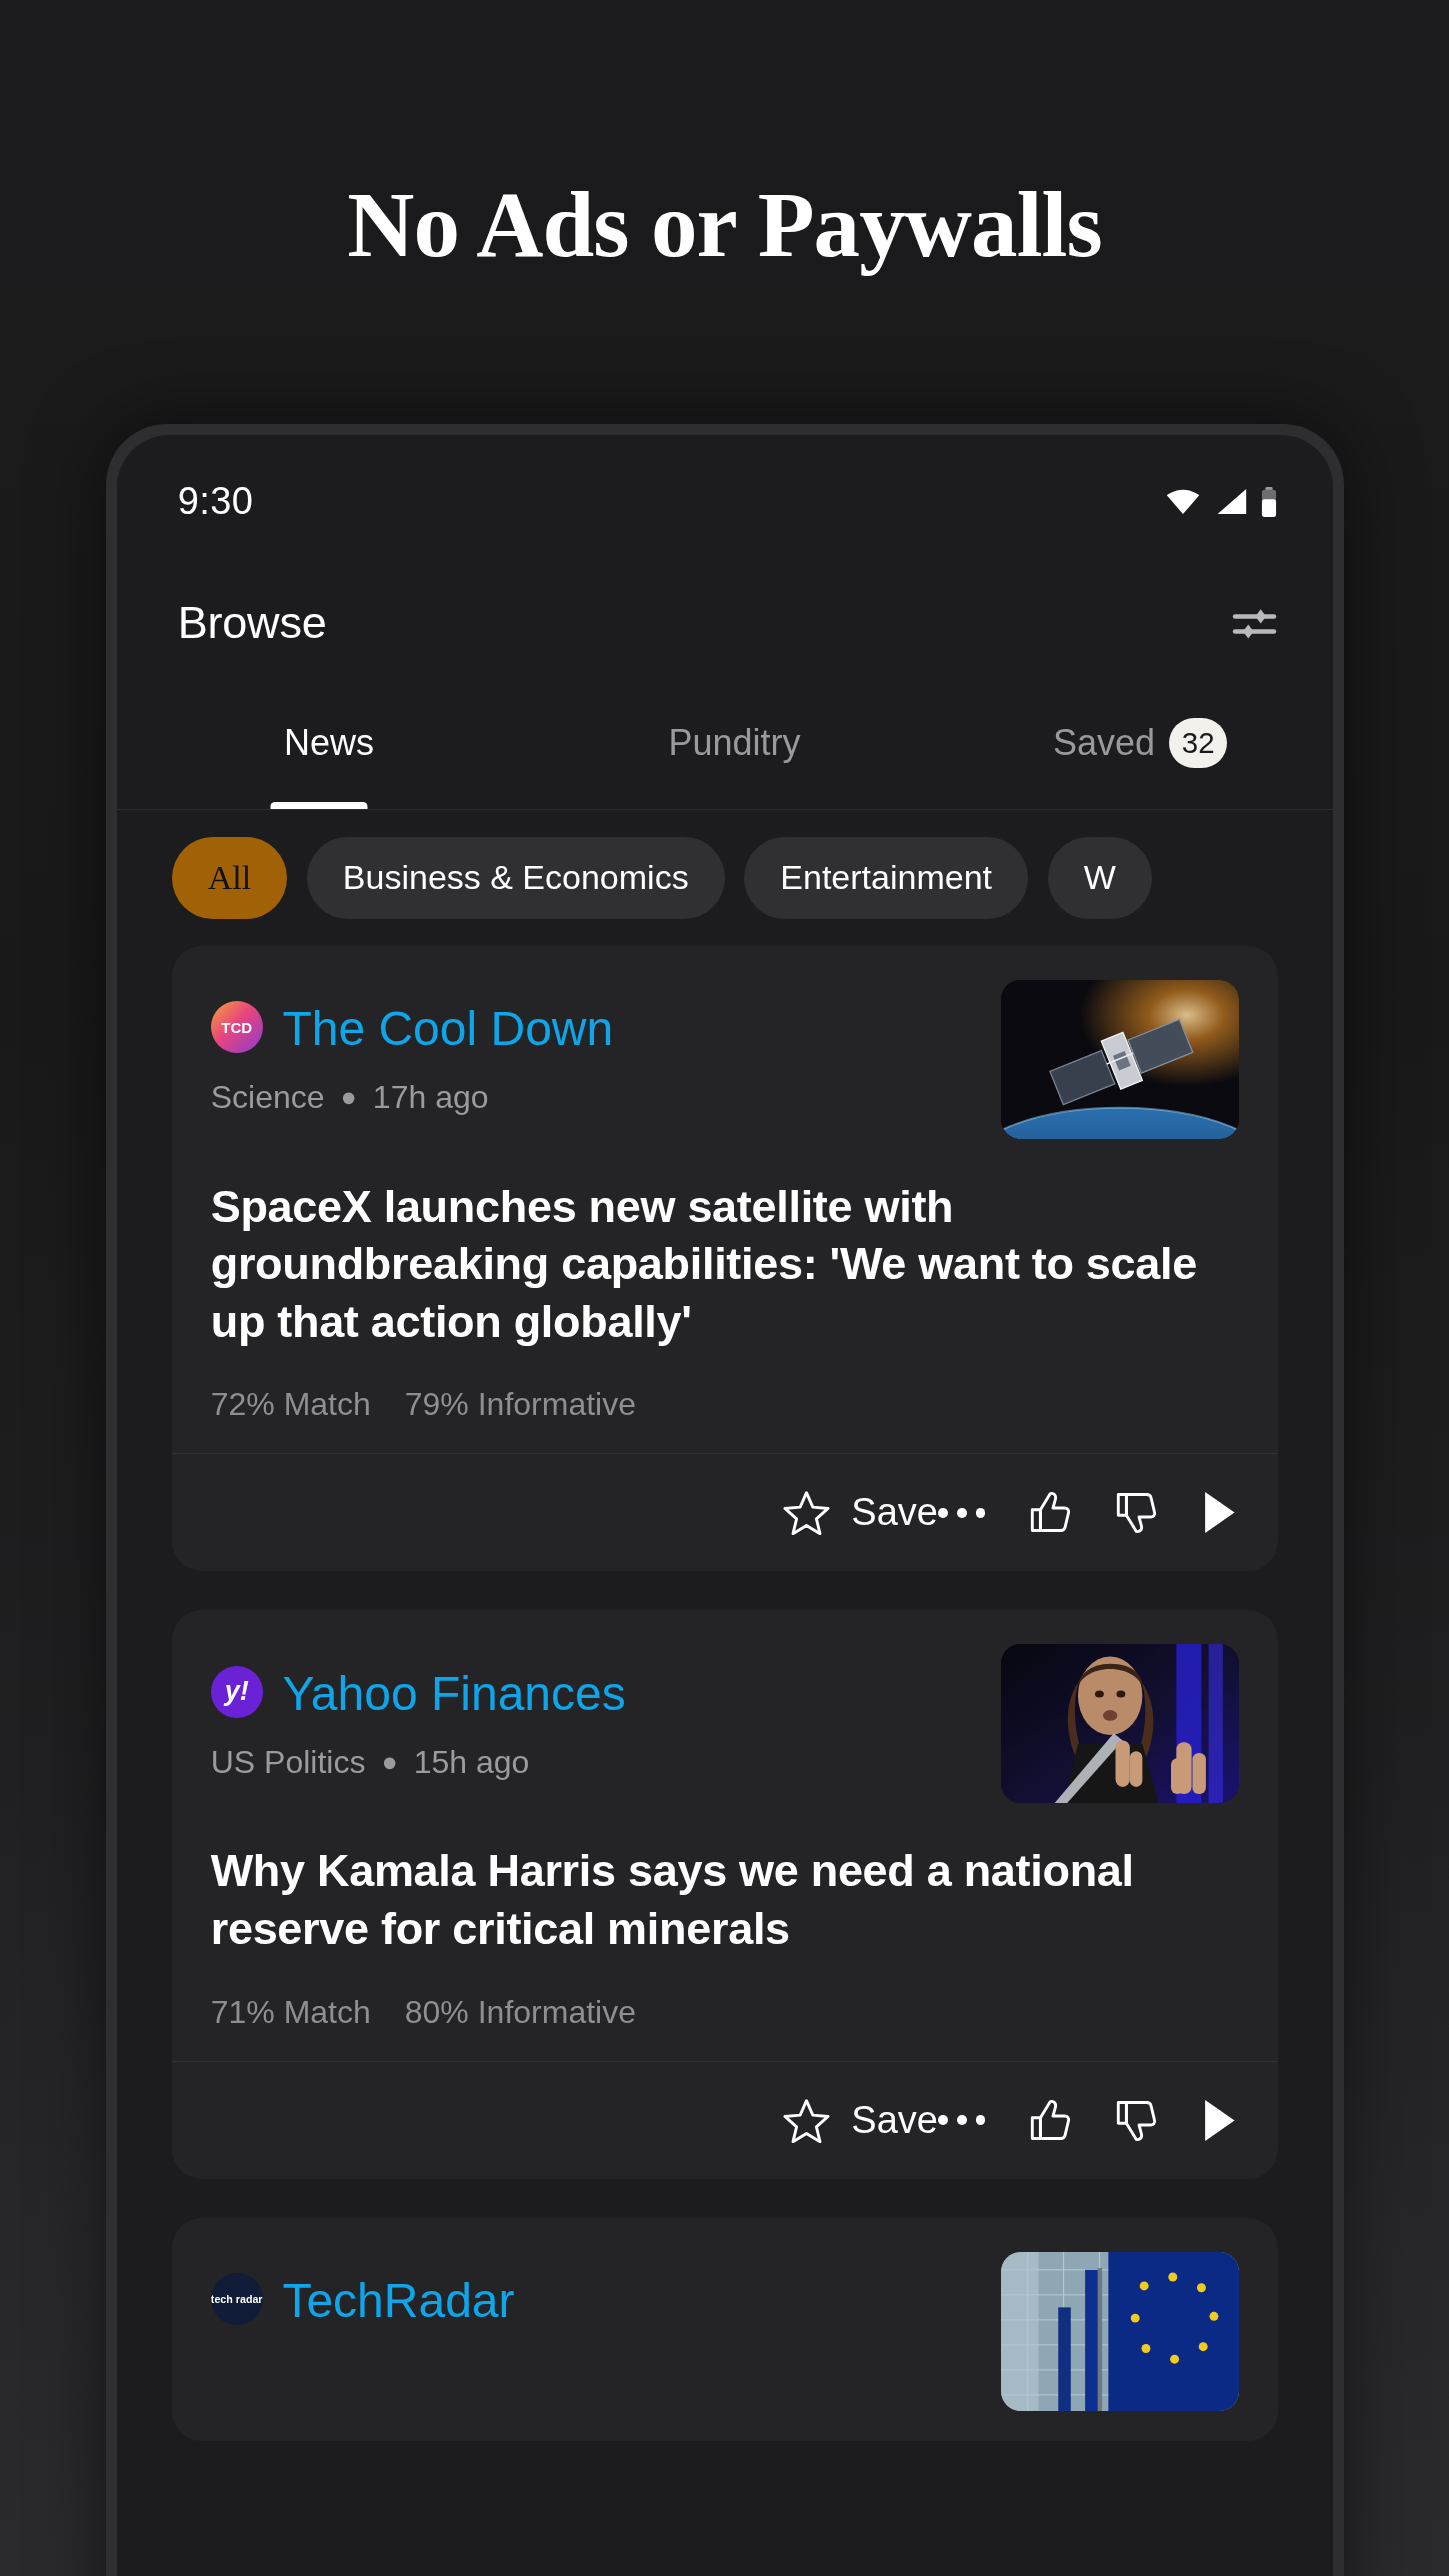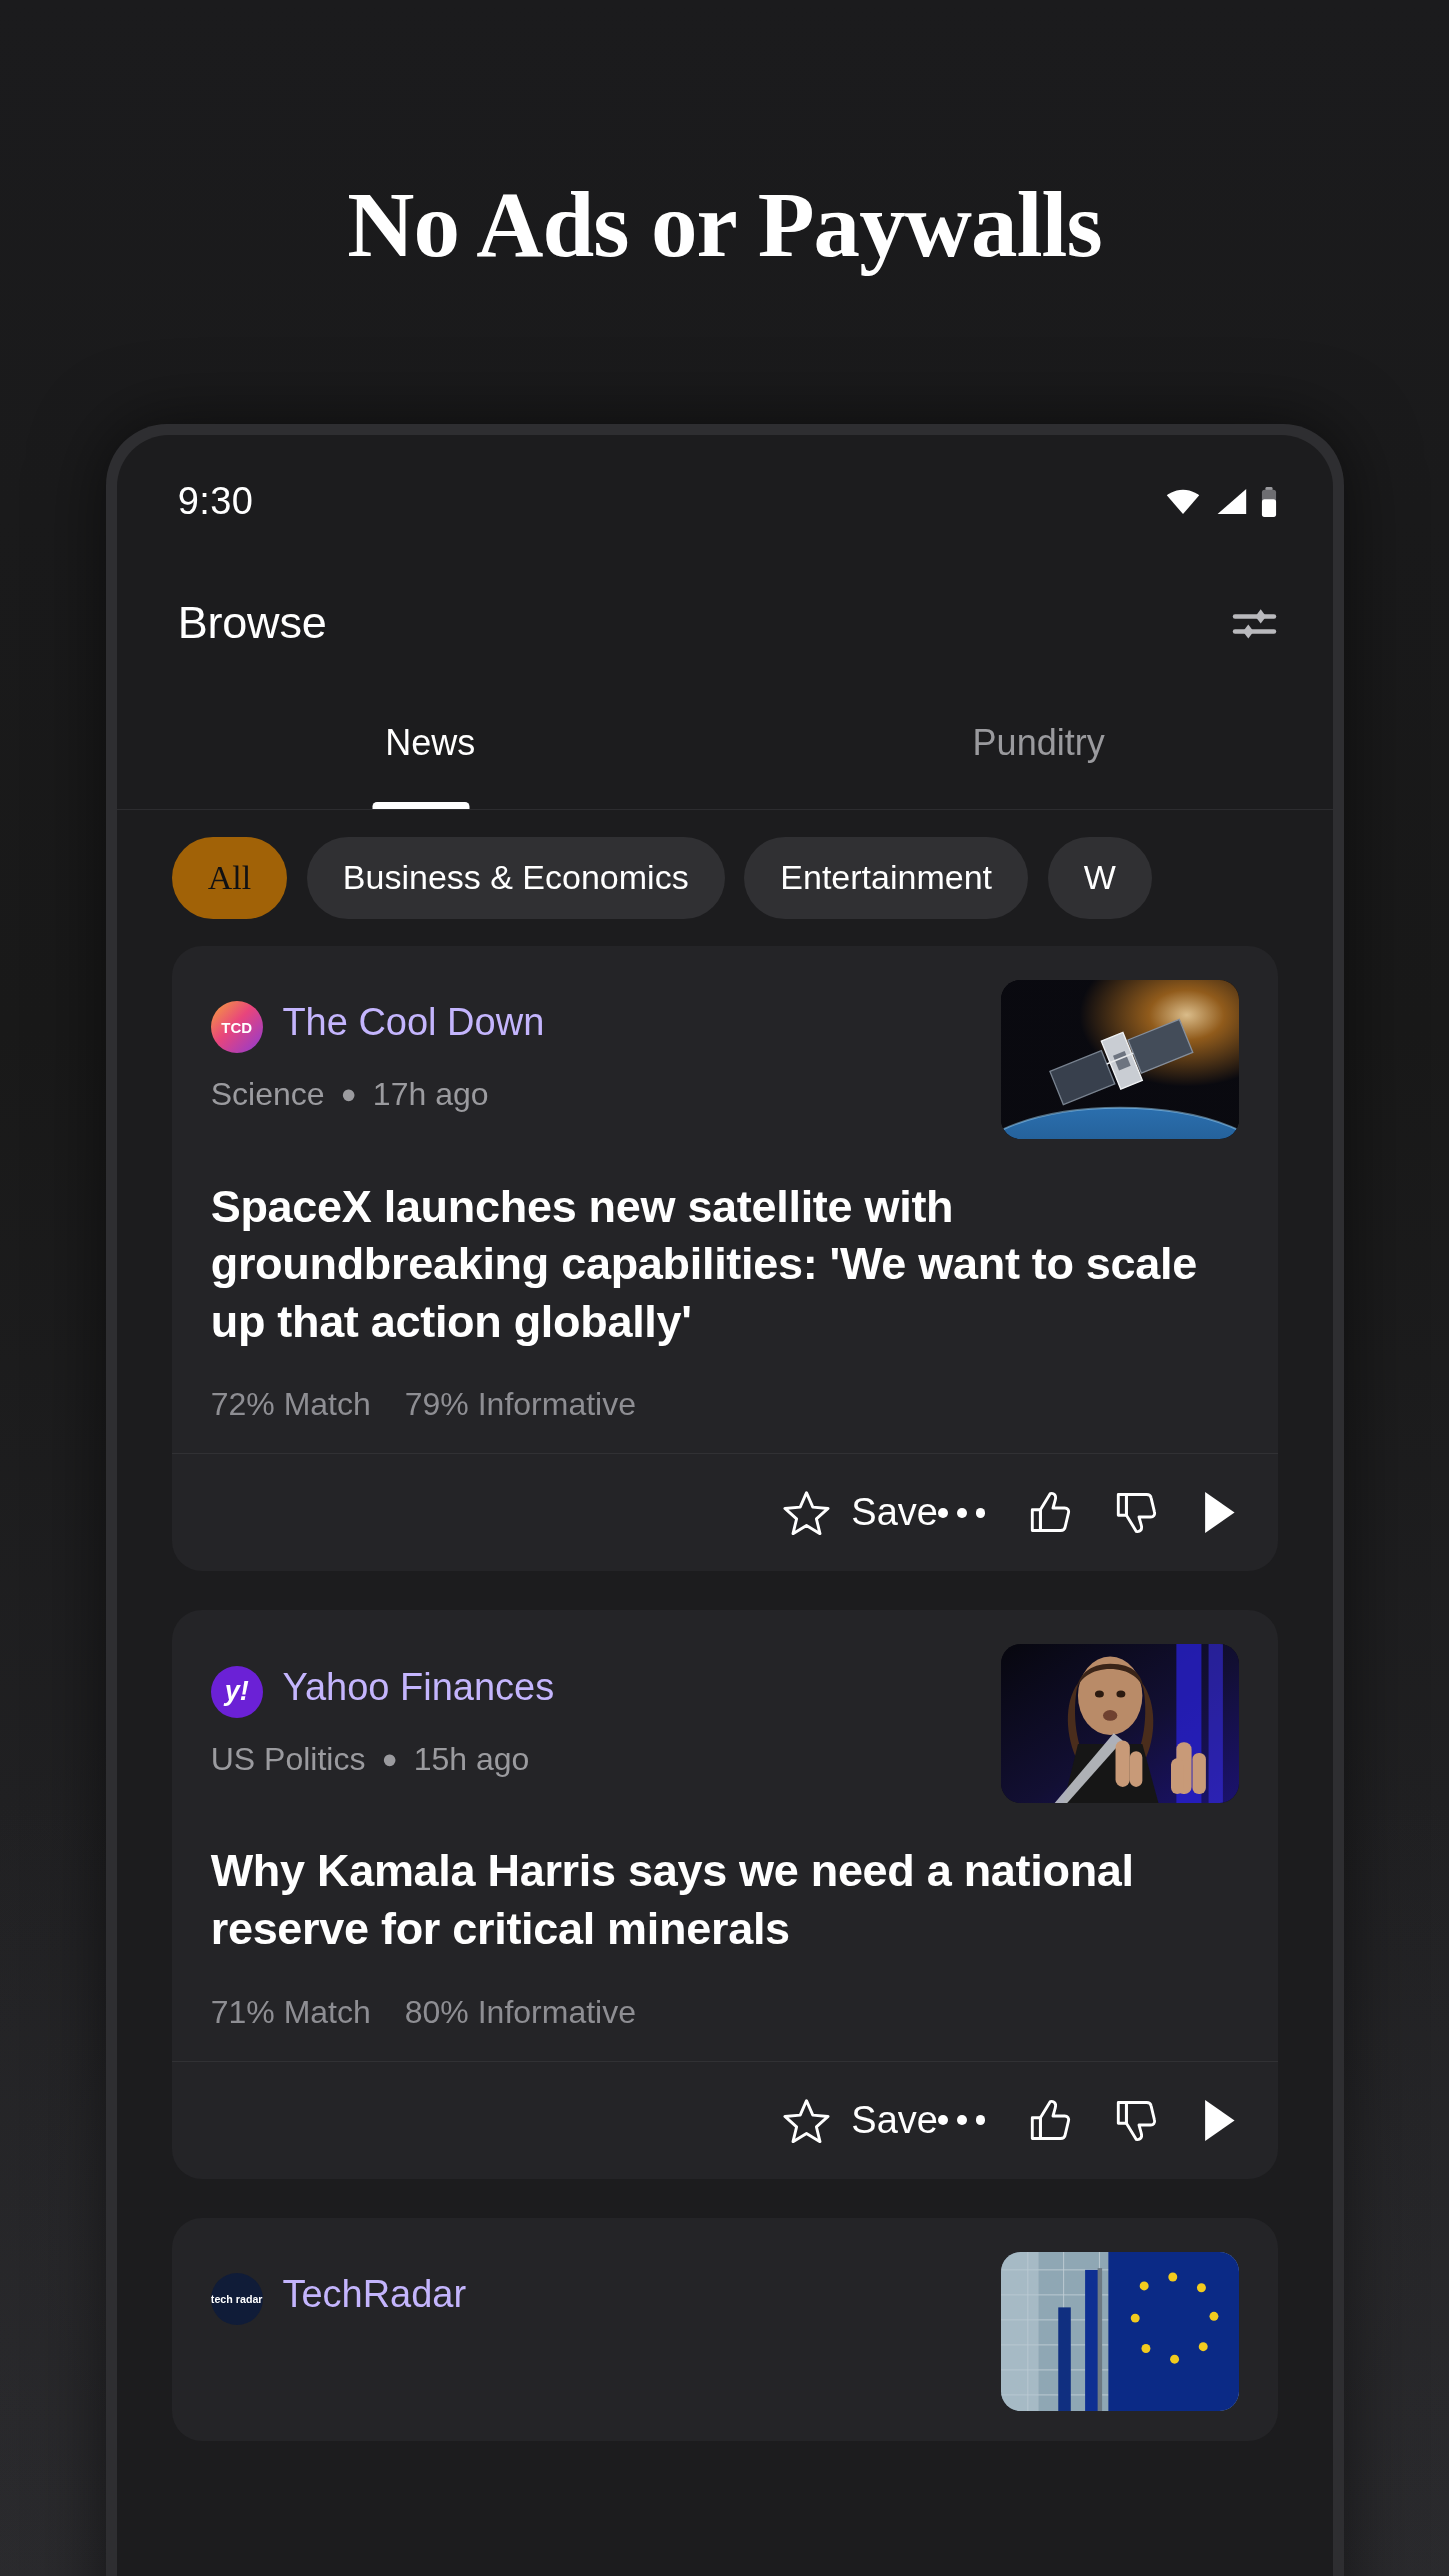--- a/index.html
+++ b/index.html
@@ -150,21 +150,21 @@
     border-radius:50%;
     display:flex; align-items:center; justify-content:center;
     overflow:hidden;
     font-size:15px; font-weight:bold; color:#fff;
     line-height:1;
   }
   .logo-tcd { background:linear-gradient(135deg,#f6a33a 0%,#e8457c 45%,#8b3ad6 100%); }
   .logo-yahoo { background:#6b21d6; font-size:27px; font-style:italic; }
   .logo-techradar { background:#101c38; font-size:10.7px; font-weight:bold; flex-direction:column; }
   .src-name {
-    color:#c4b5fd; font-size:38px; font-weight:500;
+    color:#0ea5e9; font-size:48px; font-weight:500;
     white-space:nowrap; overflow:hidden; text-overflow:ellipsis;
   }
   .src-meta {
     margin-top:23px;
     color:#9b9b9f; font-size:32px;
     display:flex; align-items:center; gap:16px;
   }
   .meta-dot { font-size:27px; line-height:1; }
 
   .thumb {
@@ -237,20 +237,24 @@
           <path d="M19 23 L25 31 L19 39 L13 31 Z" fill="#b9b9bd"></path>
         </svg>
       </div>
 
       <div class="tab-row">
         <div class="tab active">
           <span class="tab-label">News</span>
         </div>
         <div class="tab">
           <span class="tab-label">Punditry</span>
+        </div>
+        <div class="tab">
+          <span class="tab-label">Saved</span>
+          <span class="tab-badge">32</span>
         </div>
       </div>
 
       <div class="chip-row">
         <div class="chip active">All</div>
         <div class="chip">Business &amp; Economics</div>
         <div class="chip">Entertainment</div>
         <div class="chip">W</div>
       </div>
 

